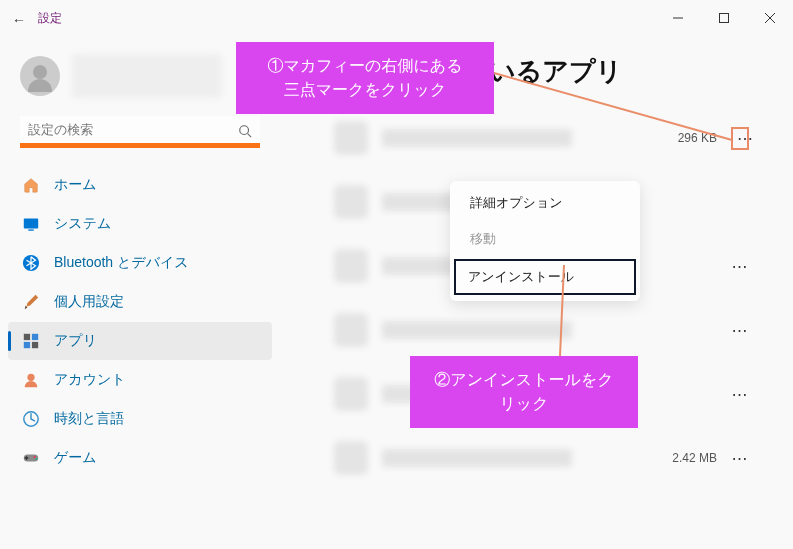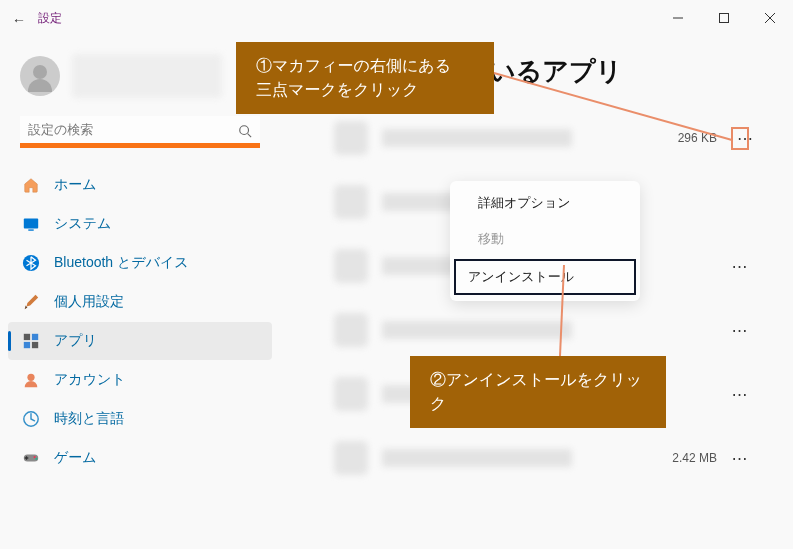--- a/index.html
+++ b/index.html
@@ -38,27 +38,27 @@
     .app-row { display: flex; align-items: center; justify-content: space-between; padding: 10px 4px; margin-bottom: 10px; gap: 9px; }
     .app-left { display: flex; align-items: center; gap: 14px; }
     .app-icon { width: 34px; height: 34px; border-radius: 6px; background: #e4e4e4; filter: blur(3px); }
     .app-name { width: 190px; height: 18px; background: #e3e3e3; filter: blur(3px); border-radius: 3px; }
     .app-right { display: flex; align-items: center; gap: 14px; }
     .app-size { font-size: 12px; color: #555; }
     .more-dots { width: 18px; text-align: center; font-size: 16px; color: #333; cursor: pointer; letter-spacing: 1px; }
     .more-boxed { border: 2px solid #e98b66; padding: 0 4px; }
 
     .context-menu { position: absolute; background: #fdfdfd; border-radius: 6px; box-shadow: 0 4px 16px rgba(0,0,0,0.12); padding: 4px 0; width: 190px; z-index: 10; }
-    .context-menu div { padding: 9px 28px; font-size: 13px; color: #222; cursor: pointer; }
+    .context-menu div { padding: 9px 20px; font-size: 13px; color: #222; cursor: pointer; }
     .context-menu div.disabled { color: #9a9a9a; cursor: default; }
     .context-menu .boxed-item { border: 2px solid #0f172a; margin: 2px 4px; padding: 7px 12px; }
 
-    .callout { position: absolute; background: #a16207; color: #fff; font-size: 16px; padding: 12px 20px; text-align: left; line-height: 1.5; z-index: 20; }
+    .callout { position: absolute; background: #d946ef; color: #fff; font-size: 16px; padding: 12px 20px; text-align: center; line-height: 1.5; z-index: 20; }
     .callout1 { left: 236px; top: 42px; width: 258px; }
-    .callout2 { left: 410px; top: 356px; width: 256px; }
+    .callout2 { left: 410px; top: 356px; width: 228px; }
 
     svg.connector { position: absolute; pointer-events: none; z-index: 15; }
   </style>
 </head>
 <body>
 
 <div class="titlebar">
   <div class="titlebar-left">
     <span class="back-arrow">←</span>
     <span class="title-text">設定</span>

